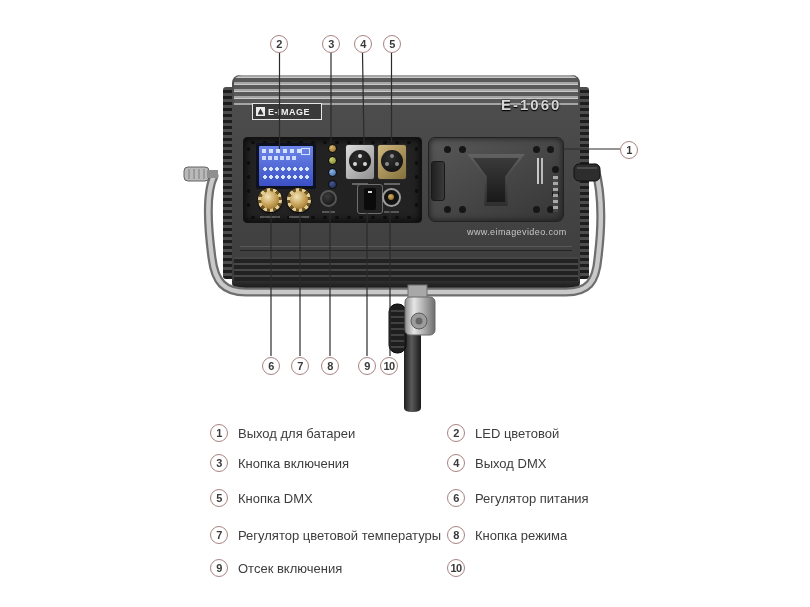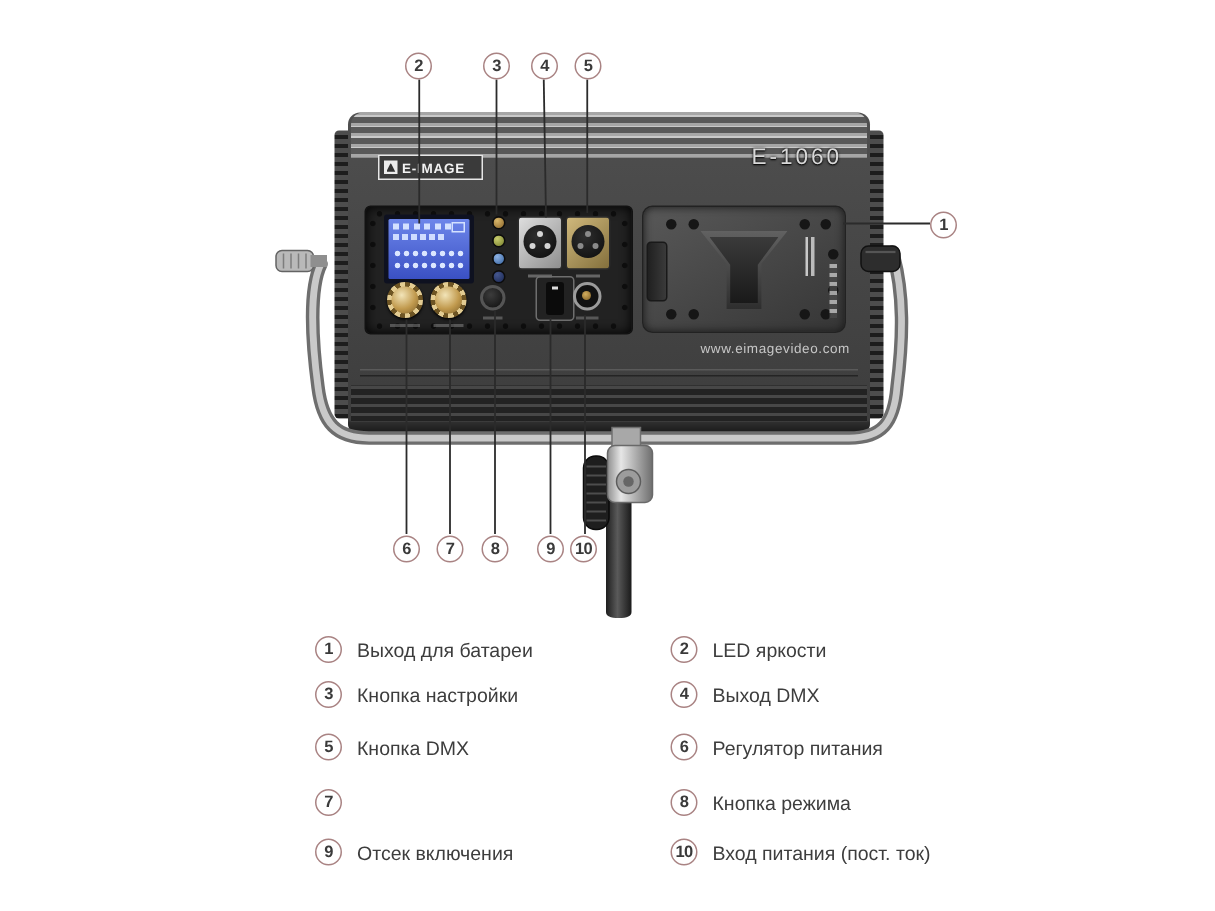--- a/index.html
+++ b/index.html
@@ -19,21 +19,21 @@
         background:repeating-linear-gradient(180deg,#4d4d4d 0 3px,#1d1d1d 3px 6px);}
   .comb.l{left:-9px;border-radius:3px 0 0 3px;}
   .comb.r{right:-9px;border-radius:0 3px 3px 0;}
 
   .badge{position:absolute;left:20px;top:28px;width:62px;height:15px;border:1.5px solid #e6e6e6;
          background:#3a3a3a;display:flex;align-items:center;gap:3px;padding:0 3px;box-sizing:content-box;}
   .logo-sq{width:9px;height:9px;background:#ececec;position:relative;flex:0 0 auto;}
   .logo-sq::after{content:"";position:absolute;left:1.5px;top:1.5px;width:6px;height:6px;
          background:#333;clip-path:polygon(0 100%,50% 0,100% 100%);}
   .brand-txt{color:#f2f2f2;font-size:9px;font-weight:bold;letter-spacing:.5px;white-space:nowrap;}
-  .model-txt{position:absolute;left:269px;top:21px;font-size:15px;font-weight:normal;color:#d8d8d8;
+  .model-txt{position:absolute;left:269px;top:21px;font-size:15px;font-weight:bold;color:#d8d8d8;
          letter-spacing:2px;text-shadow:0 1px 1px #000,0 0 2px #111;}
 
   .seam1{position:absolute;left:8px;top:171px;width:332px;height:1px;background:#707070;opacity:.55;}
   .seam2{position:absolute;left:8px;top:175px;width:332px;height:1px;background:#242424;}
   .site-txt{position:absolute;left:235px;top:152px;font-size:9px;color:#c6c6c6;letter-spacing:.4px;}
 
   
   .cpanel{position:absolute;left:11px;top:62px;width:177px;height:84px;background:#222;
           border:1px solid #121212;border-radius:4px;box-shadow:inset 0 0 8px #000;}
   .dotsrow{position:absolute;height:5px;background-image:radial-gradient(circle at 3px 2.5px,#0d0d0d 1.6px,transparent 2.1px);
@@ -261,47 +261,47 @@
   <div class="co" style="left:321px;top:357px;">8</div>
   <div class="co" style="left:358px;top:357px;">9</div>
   <div class="co" style="left:380px;top:357px;">10</div>
 
   <div class="lg" style="left:210px;top:424px;">
     <span class="co2">1</span>
     <span class="lbl">Выход для батареи</span>
   </div>
   <div class="lg" style="left:447px;top:424px;">
     <span class="co2">2</span>
-    <span class="lbl">LED яркости</span>
+    <span class="lbl">LED цветовой</span>
   </div>
   <div class="lg" style="left:210px;top:454px;">
     <span class="co2">3</span>
-    <span class="lbl">Кнопка настройки</span>
+    <span class="lbl">Кнопка включения</span>
   </div>
   <div class="lg" style="left:447px;top:454px;">
     <span class="co2">4</span>
     <span class="lbl">Выход DMX</span>
   </div>
   <div class="lg" style="left:210px;top:489px;">
     <span class="co2">5</span>
     <span class="lbl">Кнопка DMX</span>
   </div>
   <div class="lg" style="left:447px;top:489px;">
     <span class="co2">6</span>
     <span class="lbl">Регулятор питания</span>
   </div>
   <div class="lg" style="left:210px;top:526px;">
     <span class="co2">7</span>
+    <span class="lbl">Регулятор цветовой температуры</span>
   </div>
   <div class="lg" style="left:447px;top:526px;">
     <span class="co2">8</span>
     <span class="lbl">Кнопка режима</span>
   </div>
   <div class="lg" style="left:210px;top:559px;">
     <span class="co2">9</span>
     <span class="lbl">Отсек включения</span>
   </div>
   <div class="lg" style="left:447px;top:559px;">
     <span class="co2">10</span>
-    <span class="lbl">Вход питания (пост. ток)</span>
   </div>
 
 </div>
 
 </body></html>

